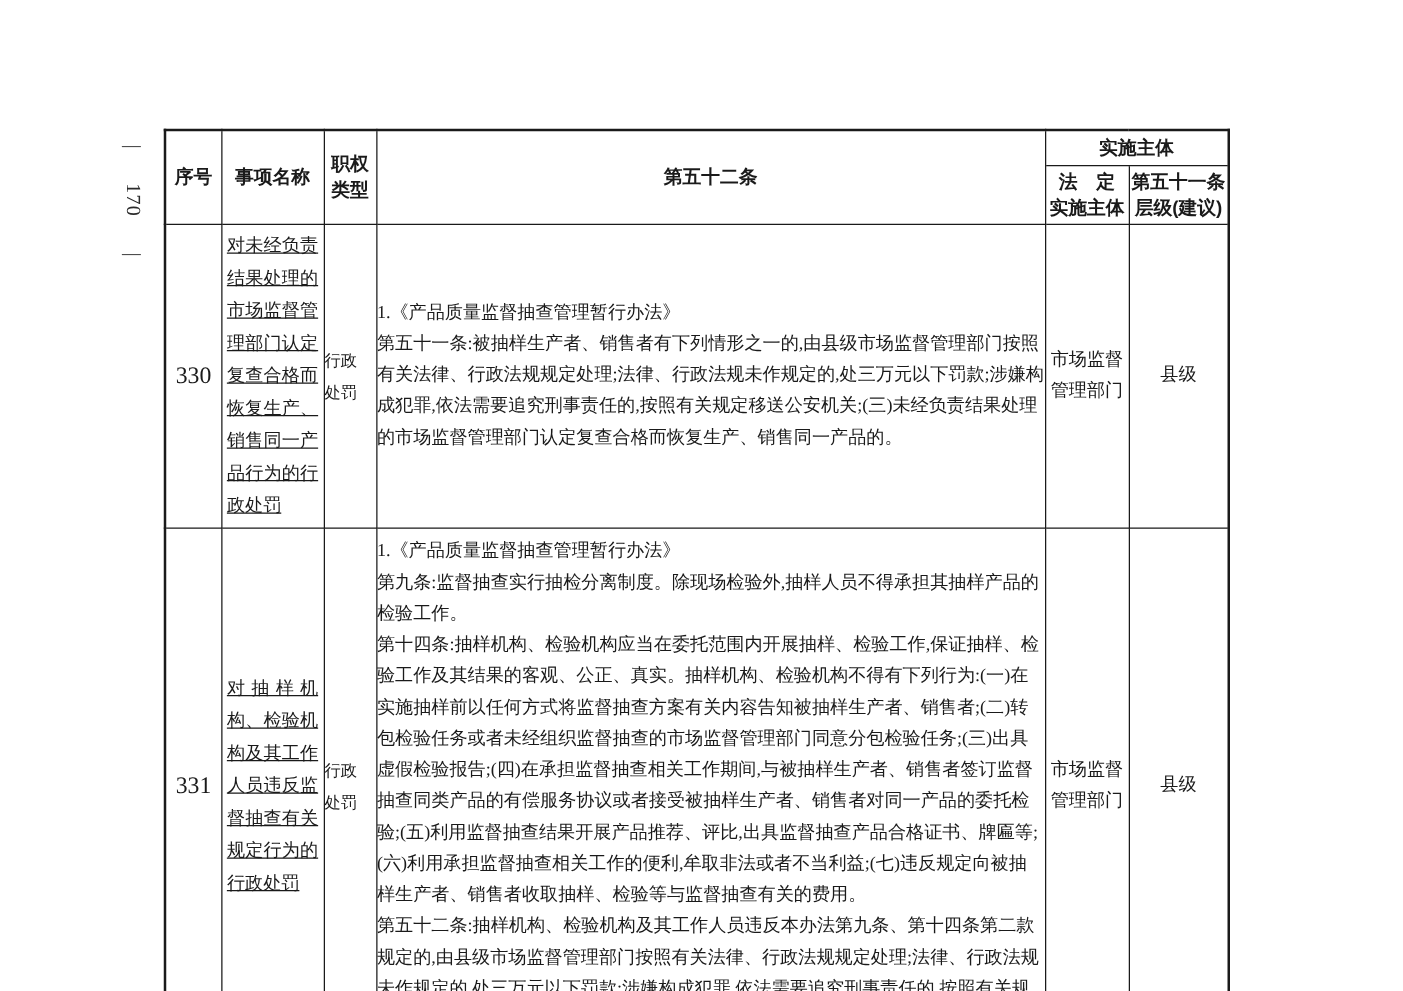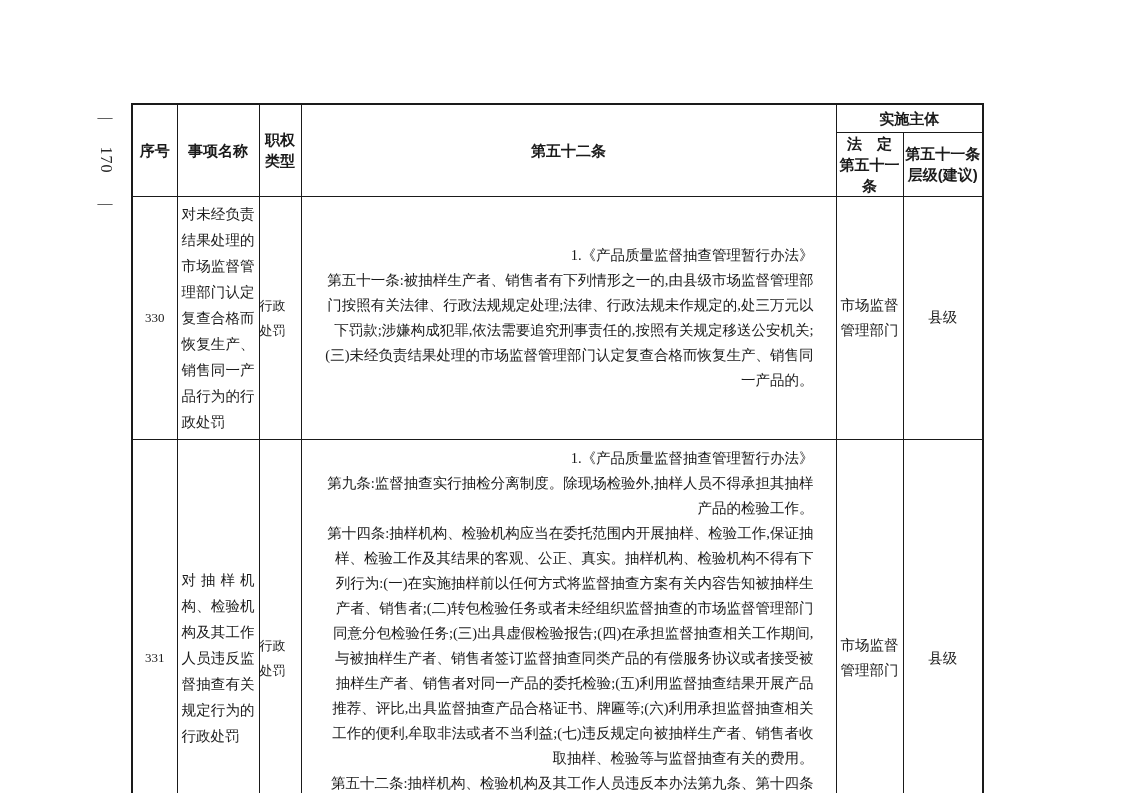--- a/index.html
+++ b/index.html
@@ -51,40 +51,41 @@
   }
   tr.hdr-top { height: 28px; }
   tr.hdr-sub { height: 47px; }
   tr.row-330 { height: 205px; }
   tr.row-331 { height: 307px; }
 
   .pre { white-space: pre-line; }
 
   td.cell-id {
     text-align: center;
-    font-size: 13px;
+    font-size: 19px;
     font-family: "Liberation Serif", "DejaVu Serif", serif;
   }
   td.cell-name {
     font-size: 14.5px;
     line-height: 26px;
     padding: 4px 4px;
     text-align: justify;
     text-justify: inter-character;
+    text-decoration: underline;
   }
   td.cell-type {
     text-align: left;
     font-size: 13px;
     line-height: 25px;
   }
   td.cell-basis {
     font-size: 14.5px;
     line-height: 25px;
-    padding: 6px 22px;
-    text-align: right;
+    padding: 6px 0;
+    text-align: left;
     white-space: pre-line;
   }
   td.cell-subject, td.cell-level {
     text-align: center;
     font-size: 14.5px;
     line-height: 25px;
     padding: 2px 3px;
   }
 </style>
 </head>
@@ -111,21 +112,21 @@
       <tr class="hdr-top">
         <th rowspan="2">序号</th>
         <th rowspan="2">事项名称</th>
         <th rowspan="2" class="pre">职权
 类型</th>
         <th rowspan="2">第五十二条</th>
         <th colspan="2">实施主体</th>
       </tr>
       <tr class="hdr-sub">
         <th class="pre">法　定
-第五十一条</th>
+实施主体</th>
         <th class="pre">第五十一条
 层级(建议)</th>
       </tr>
     </thead>
     <tbody>
       <tr class="row-330">
         <td class="cell-id">330</td>
         <td class="cell-name">对未经负责结果处理的市场监督管理部门认定复查合格而恢复生产、销售同一产品行为的行政处罚</td>
         <td class="cell-type pre">行政
 处罚</td>

